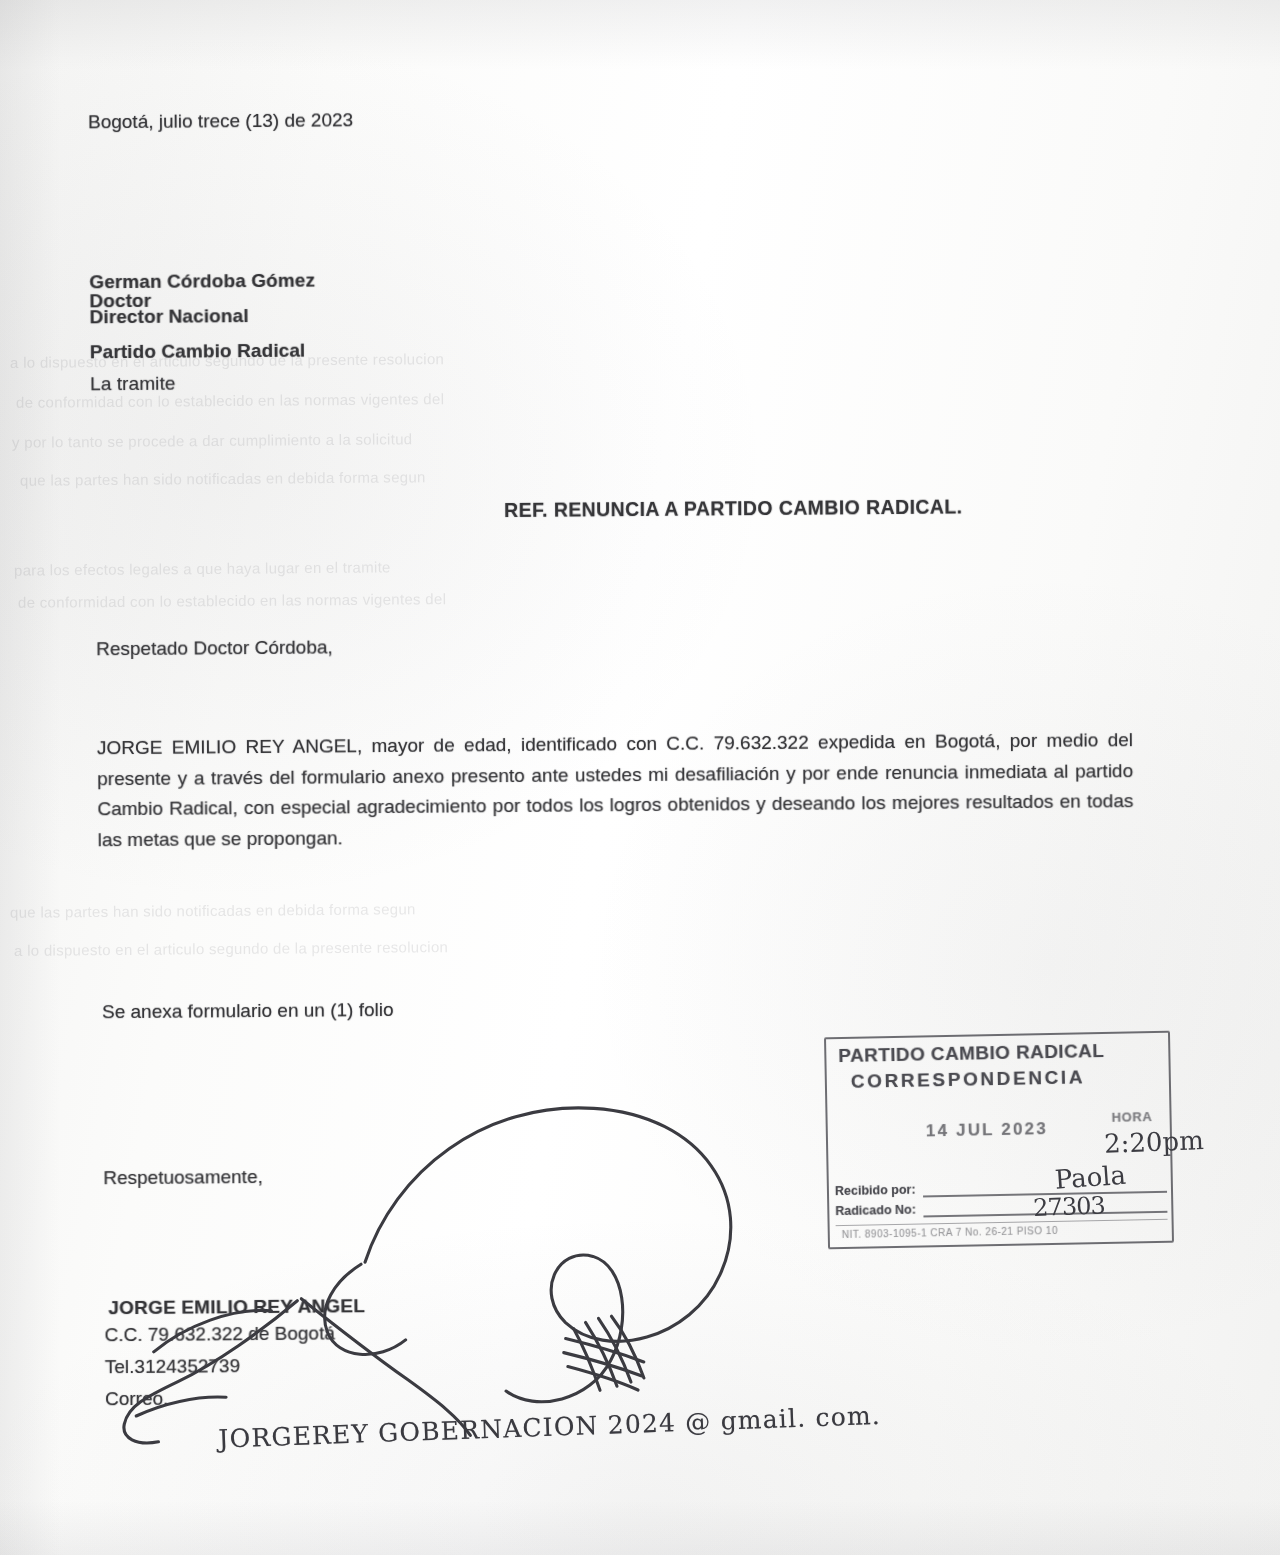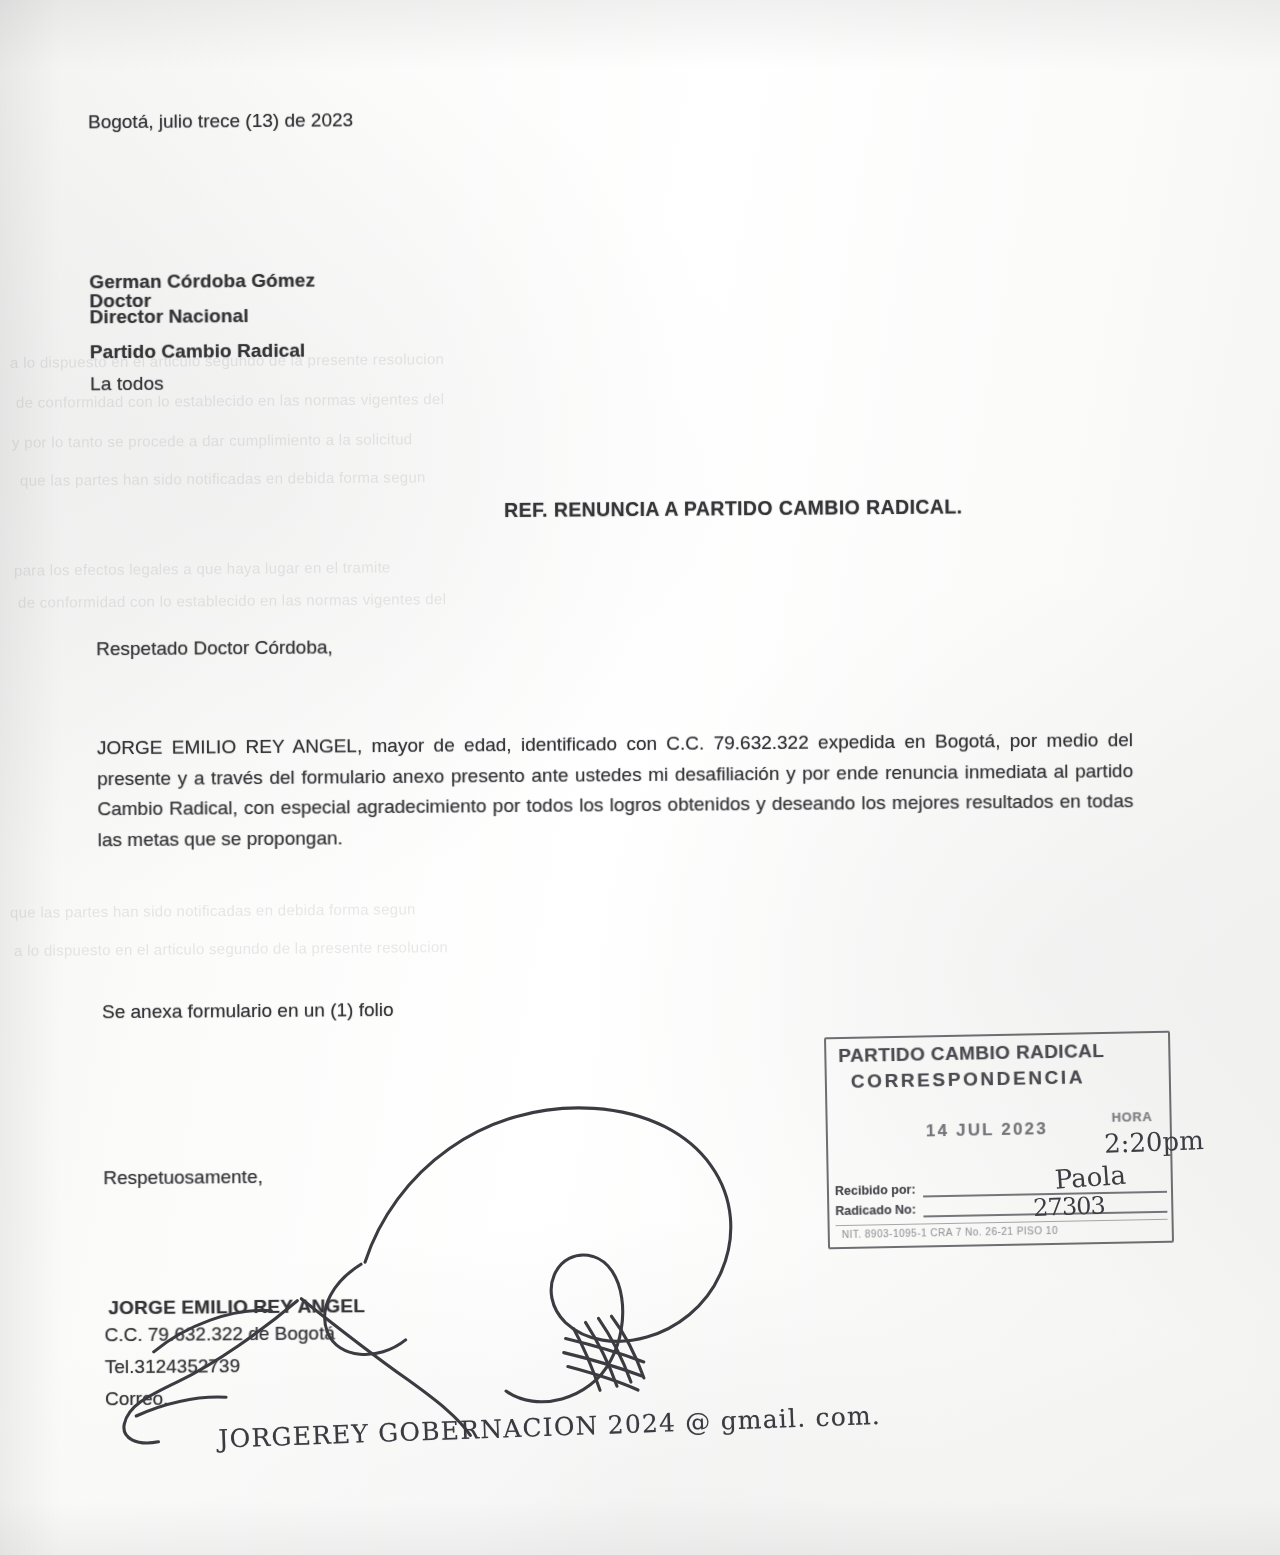--- a/index.html
+++ b/index.html
@@ -219,21 +219,21 @@
   <div class="ghost" style="left:14px; top:940px;">a lo  dispuesto  en  el  articulo  segundo  de  la  presente  resolucion</div>
 
   <div class="doc">
 
     <div class="tx date-line">Bogotá, julio trece (13) de 2023</div>
 
     <div class="tx addr addr-1">Doctor</div>
     <div class="tx addr addr-2">German Córdoba Gómez</div>
     <div class="tx addr addr-3">Director Nacional</div>
     <div class="tx addr addr-4">Partido Cambio Radical</div>
-    <div class="tx addr addr-5">La todos</div>
+    <div class="tx addr addr-5">La tramite</div>
 
     <div class="tx ref-line">REF. RENUNCIA A PARTIDO CAMBIO RADICAL.</div>
 
     <div class="tx salut">Respetado Doctor Córdoba,</div>
 
     <div class="body-block">JORGE EMILIO REY ANGEL, mayor de edad, identificado con C.C. 79.632.322 expedida en Bogotá, por medio del presente y a través del formulario anexo presento ante ustedes mi desafiliación y por ende renuncia inmediata al partido Cambio Radical, con especial agradecimiento por todos los logros obtenidos y deseando los mejores resultados en todas las metas que se propongan.</div>
 
     <div class="tx annex">Se anexa formulario en un (1) folio</div>
     <div class="tx closing">Respetuosamente,</div>
 

